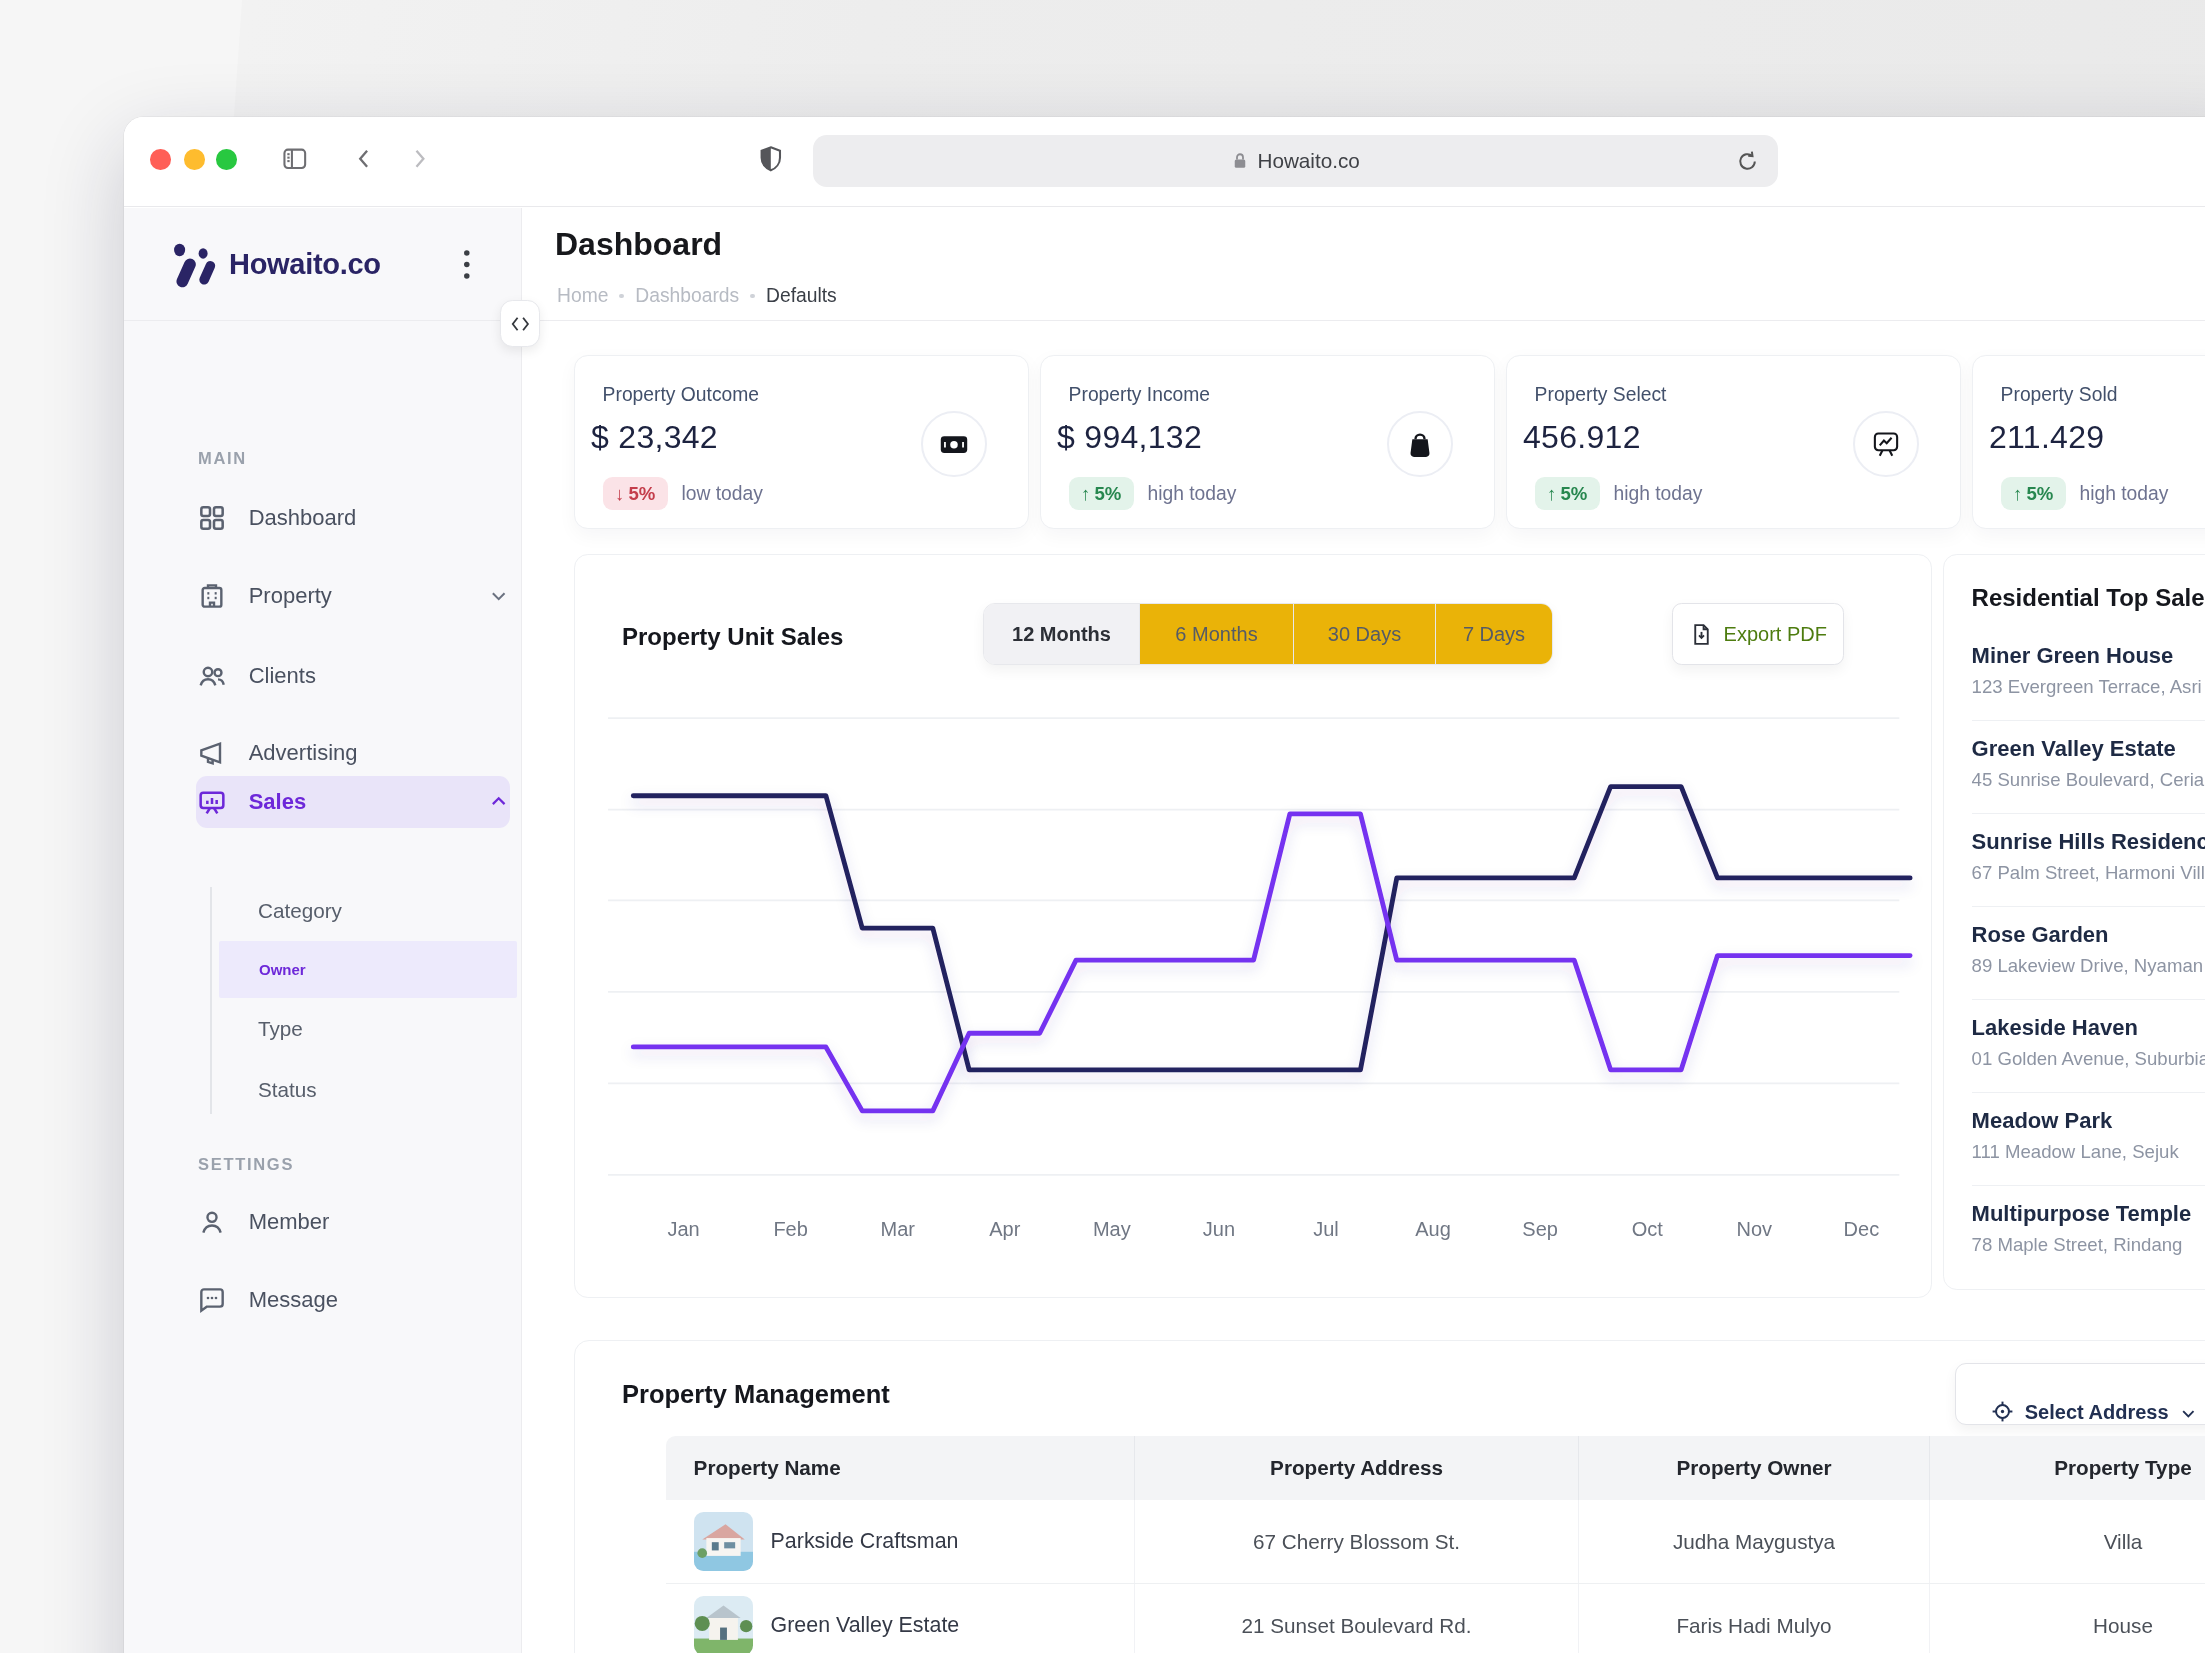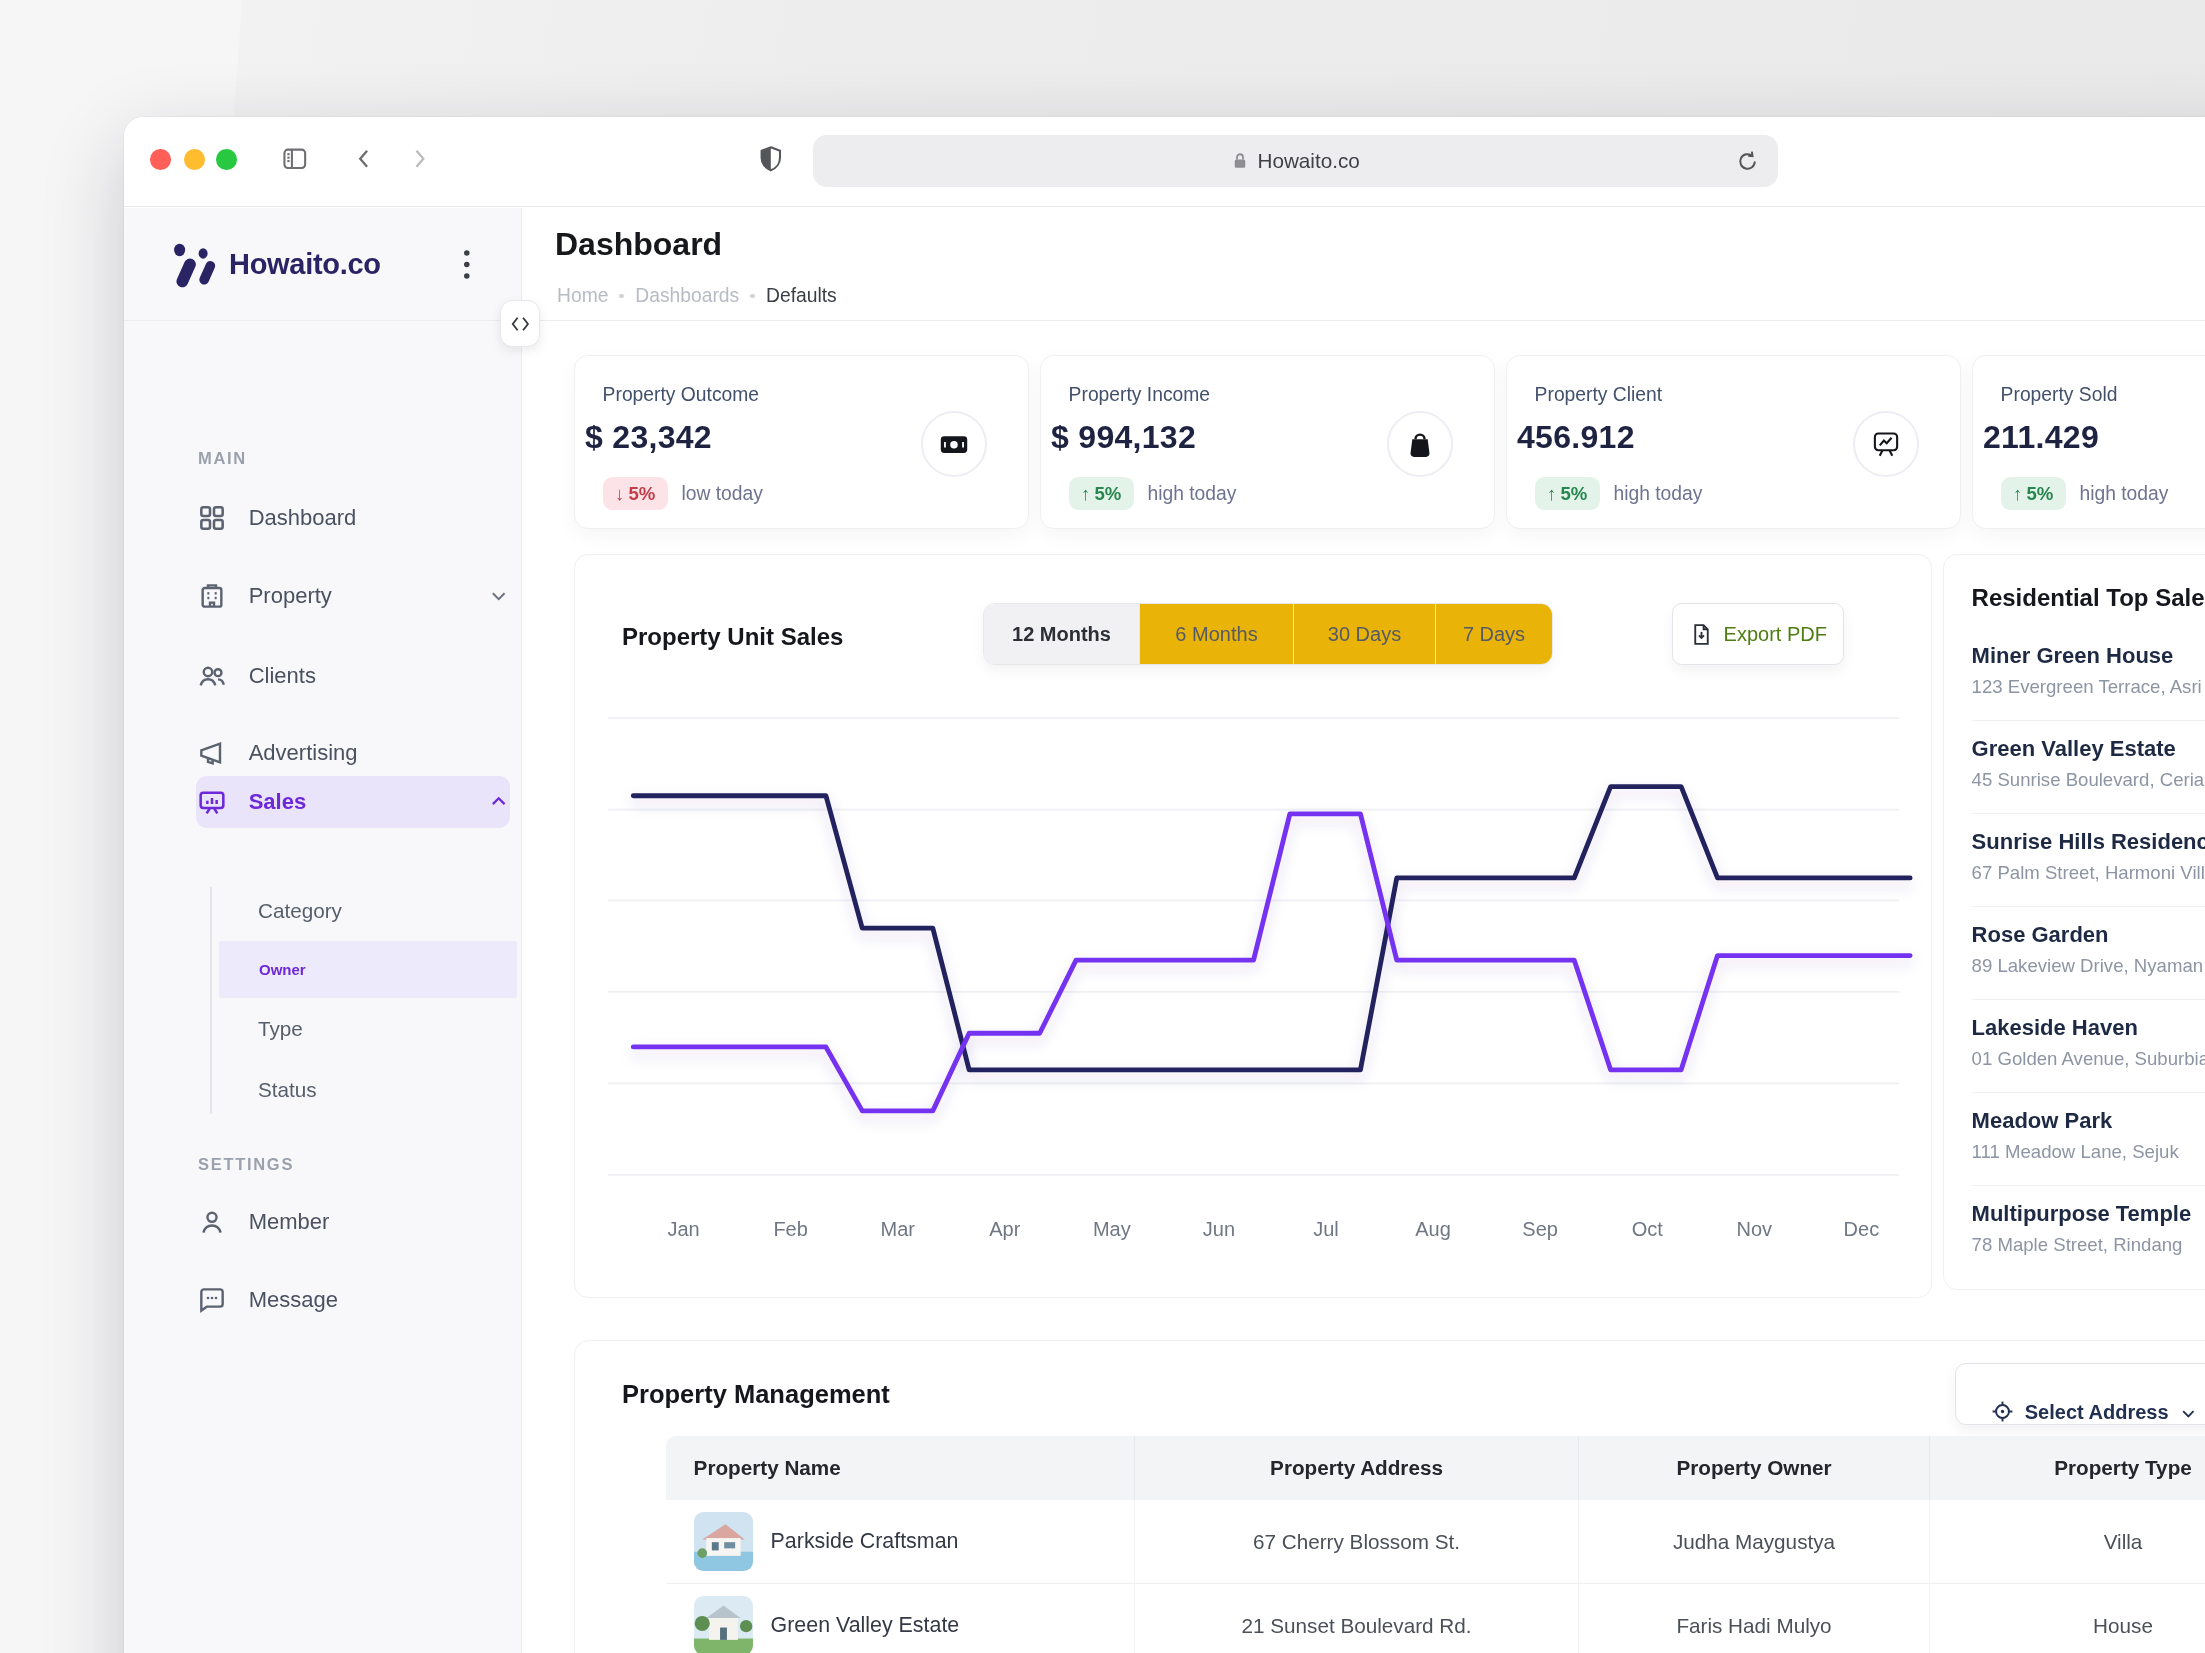--- a/index.html
+++ b/index.html
@@ -55,21 +55,21 @@
   .breadcrumb .cur { color:#3a3f47; }
   .main-hr { position:absolute; left:399px; right:0; top:203px; height:1.4px; background:#ececef; }
   .side-handle { position:absolute; left:376px; top:183px; width:40px; height:47px; background:#fff;
                  border:1.4px solid #e7e8ec; border-radius:12.4px; box-shadow:0 4.1px 11px rgba(0,0,0,.08);
                  display:flex; align-items:center; justify-content:center; color:#34373d; cursor:pointer; }
 
   
   .card { position:absolute; background:#fff; border:1.4px solid #eef0f3; border-radius:13.8px; }
   .stat { top:238px; width:455px; height:174px; box-shadow:0 6.9px 19.3px rgba(20,24,60,.04); }
   .stat .t { position:absolute; left:27.6px; top:27.6px; font-size:19.3px; color:#42506b; }
-  .stat .v { position:absolute; left:10px; top:63px; font-size:32px; font-weight:700; color:#1d2340; letter-spacing:0.3px; }
+  .stat .v { position:absolute; left:16px; top:63px; font-size:32px; font-weight:400; color:#1d2340; letter-spacing:0.3px; }
   .stat .row { position:absolute; left:27.6px; top:121px; display:flex; align-items:center; gap:13.8px; }
   .badge { display:inline-flex; align-items:center; gap:4.1px; padding:5.5px 12.4px; border-radius:9.6px;
            font-size:18.6px; font-weight:700; }
   .badge.down { background:#fbe3e7; color:var(--bad,#c43d4b); }
   .badge.up { background:#e3f3ea; color:var(--good,#27874f); }
   .cap { font-size:19.3px; color:#6e7390; }
   .stat .circ { position:absolute; left:346px; top:55px; width:66px; height:66px; border-radius:50%;
                 border:2.1px solid #eceef4; display:flex; align-items:center; justify-content:center; color:#141821; }
 
   
@@ -354,21 +354,21 @@
       </div>
       <div class="circ">
         <svg width="32" height="32" viewBox="0 0 46 46">
             <path d="M12 16h22l2.6 20a5 5 0 0 1-5 5.6H14.4a5 5 0 0 1-5-5.6z" fill="#14161c"></path>
             <path d="M16.5 16a6.5 6.5 0 0 1 13 0" fill="none" stroke="#14161c" stroke-width="3.4"></path>
           </svg>
       </div>
     </div>
 
     <div class="card stat" style="left:1382px">
-      <div class="t">Property Client</div>
+      <div class="t">Property Select</div>
       <div class="v">456.912</div>
       <div class="row">
         <span class="badge up">
             <span>↑</span>
             <span>5%</span>
           </span>
         <span class="cap">high today</span>
       </div>
       <div class="circ">
         <svg width="32" height="32" viewBox="0 0 46 46" fill="none" stroke="#14161c" stroke-width="3">

